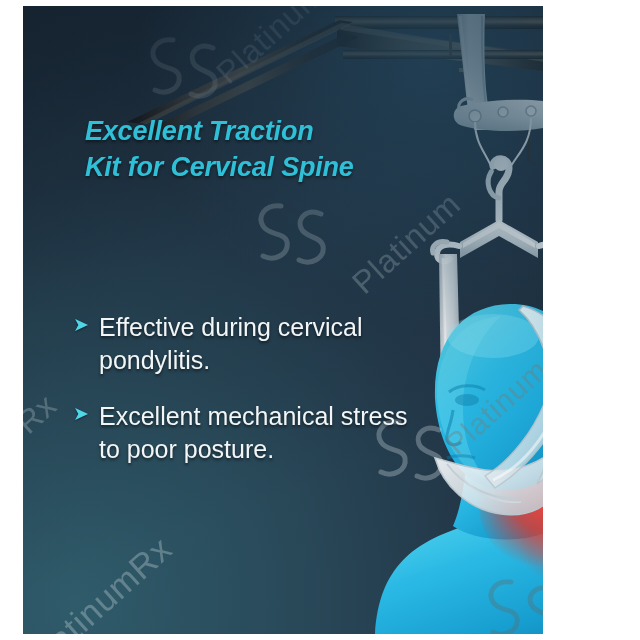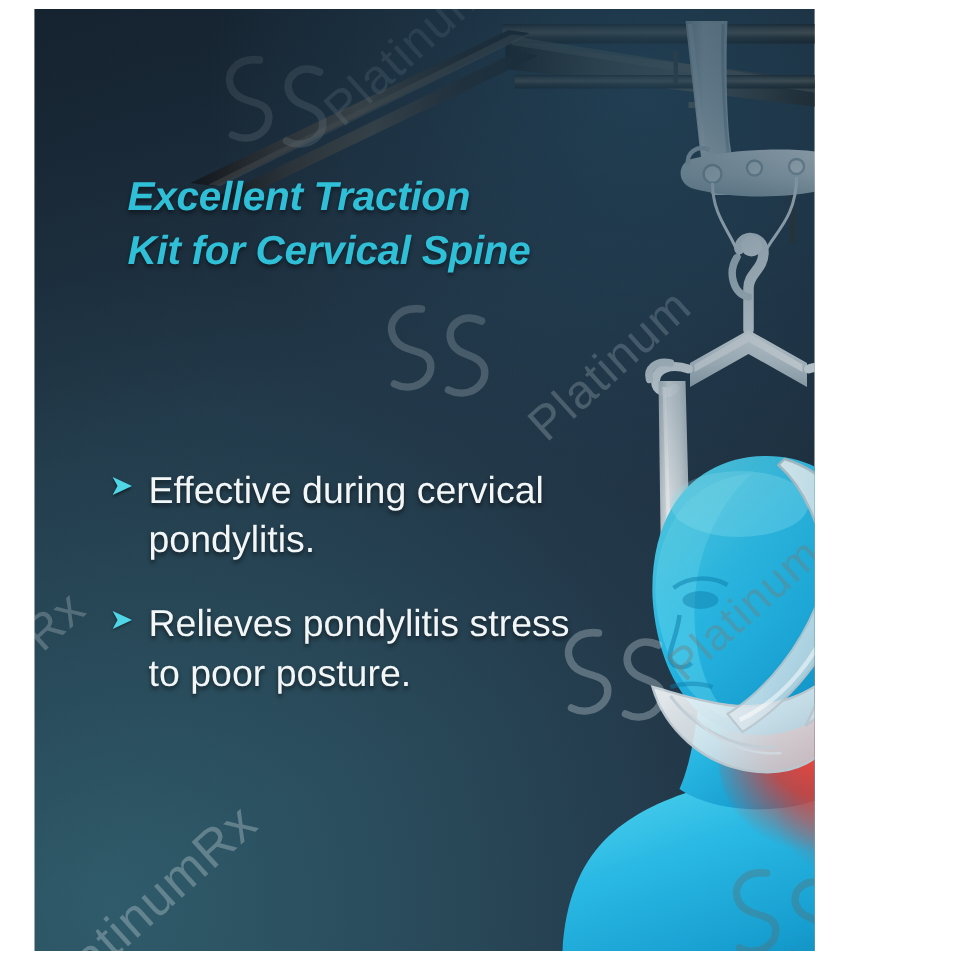--- a/index.html
+++ b/index.html
@@ -364,19 +364,19 @@
 Kit for Cervical Spine</div>
 
     <div class="bullets">
       <div class="bullet">
         <span class="bullet-marker">➤</span>
         <span class="bullet-text">Effective during cervical
 pondylitis.</span>
       </div>
       <div class="bullet">
         <span class="bullet-marker">➤</span>
-        <span class="bullet-text">Relieves pondylitis stress
+        <span class="bullet-text">Excellent mechanical stress
 to poor posture.</span>
       </div>
     </div>
 
   </div>
 </div>
 
 </body></html>

